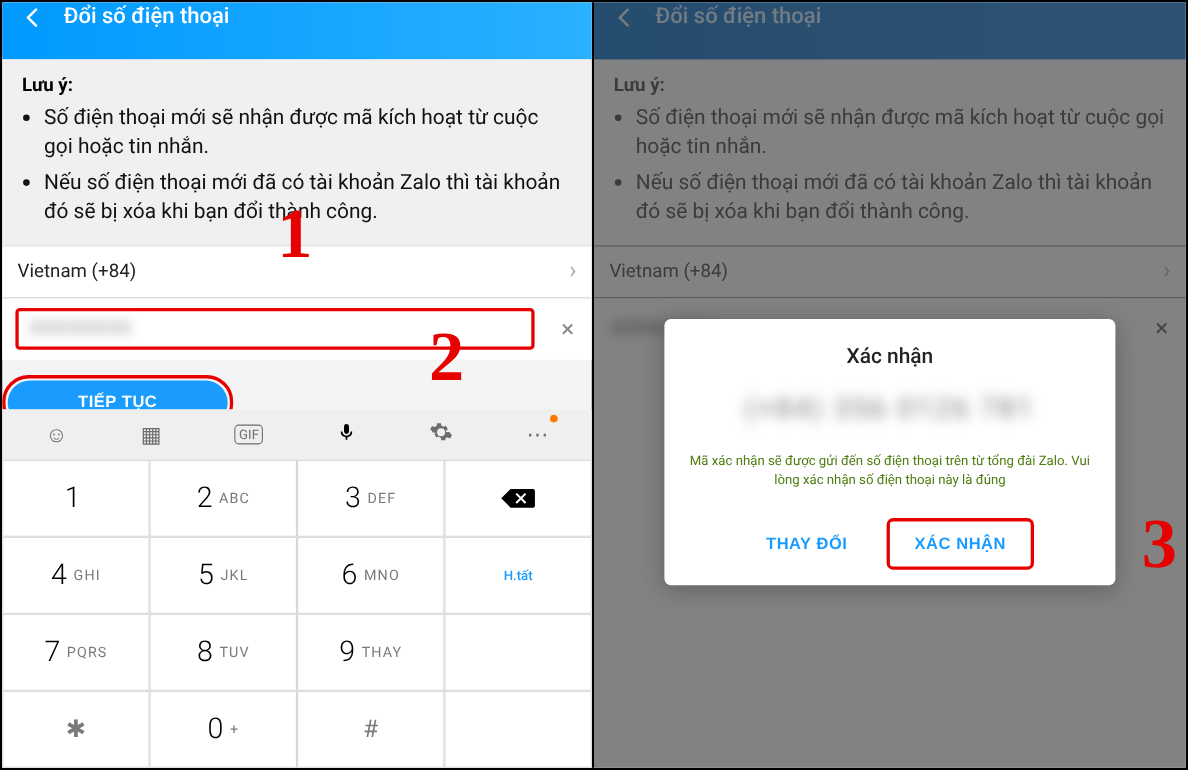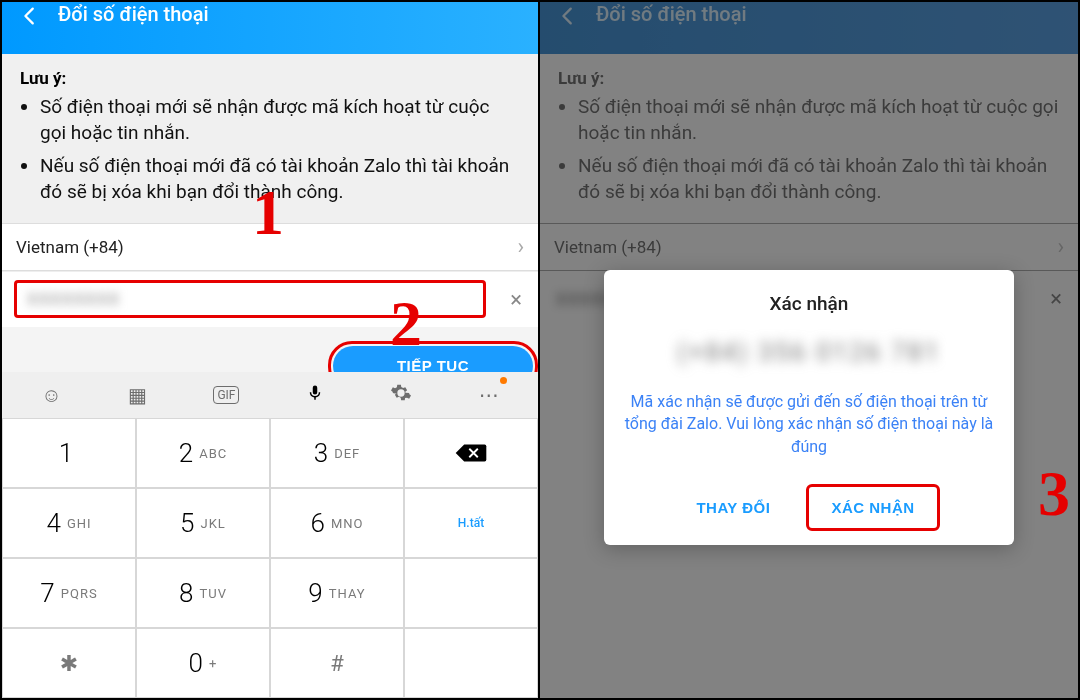--- a/index.html
+++ b/index.html
@@ -20,21 +20,21 @@
 
   .row { background:#fff; border-top:1px solid #ddd; border-bottom:1px solid #ddd; height:48px; display:flex; align-items:center; padding:12px 14px; font-size:17px; justify-content:space-between; }
   .country { color:#222; }
   .chev { color:#aaa; font-size:22px; }
 
   .phone-row { background:#fff; height:56px; display:flex; align-items:center; padding:0 12px; border-top:1px solid #eee; position:relative;}
   .phone-input { flex:1; height:38px; border:3px solid #e60000; border-radius:4px; margin-right:40px; background:#fff; display:flex; align-items:center; padding:0 10px;}
   .blur-text { filter: blur(5px); color:#888; font-size:17px; letter-spacing:1px; }
   .clear-x { position:absolute; right:16px; font-size:22px; color:#888; }
 
-  .btn-area { padding:14px 0 10px 0; display:flex; justify-content:flex-end; position:relative; }
+  .btn-area { padding:14px 0 10px 0; display:flex; justify-content:flex-start; position:relative; }
   .btn-wrap { border:3px solid #e60000; border-radius:24px; padding:2px; }
   .btn-continue { background:#1a9cff; color:#fff; border:none; border-radius:22px; width:200px; height:40px; font-size:15px; font-weight:700; letter-spacing:0.5px; }
 
   .step-num { position:absolute; color:#e60000; font-weight:900; font-family: Georgia, "Times New Roman", serif; font-size:64px; line-height:1; user-select:none; }
   .step1 { top:179px; left:250px; }
   .step2 { top:290px; left:388px; }
   .step3 { top:460px; right:8px; }
 
   
   .kb { position:absolute; bottom:0; left:0; right:0; background:#efefef; }
@@ -50,24 +50,24 @@
   .key-back { background:#fff; }
   .key-func { color:#1a9cff; font-size:12px; font-weight:500; }
   .key-back svg { fill:#000; }
   .key .star {font-size:22px; color:#7a7a7a;}
   .key .hash {font-size:22px; color:#7a7a7a;}
 
   
   .dim { position:absolute; inset:0; background:rgba(60,60,60,0.62); }
   .pane2 .notes-title, .pane2 .notes li, .pane2 .country { color:#3a3a3a; }
 
-  .dialog { position:absolute; left:64px; right:64px; top:268px; background:#fff; border-radius:6px; box-shadow:0 4px 20px rgba(0,0,0,0.25); padding:22px 20px 14px 20px; text-align:center; }
+  .dialog { position:absolute; left:64px; right:64px; top:288px; background:#fff; border-radius:6px; box-shadow:0 4px 20px rgba(0,0,0,0.25); padding:22px 20px 14px 20px; text-align:center; }
   .dlg-title { font-size:19px; font-weight:500; color:#222; margin-bottom:22px;}
   .dlg-num { filter: blur(6px); color:#777; font-size:26px; letter-spacing:2px; margin-bottom:24px; white-space:nowrap; }
-  .dlg-msg { font-size:16px; color:#3b82f6; line-height:1.4; margin-bottom:26px; }
+  .dlg-msg { font-size:12px; color:#4d7c0f; line-height:1.4; margin-bottom:26px; }
   .dlg-actions { display:flex; gap:18px; justify-content:center; align-items:center; }
   .dlg-btn { color:#1a9cff; font-size:15px; font-weight:700; letter-spacing:0.5px; padding:10px 18px; background:none; border:none; }
   .dlg-confirm-wrap { border:3px solid #e60000; border-radius:6px; padding:2px 4px; }
 
   .phone-row-dim { background:transparent; border:none;}
   .phone-row-dim .blur-text{ color:#333; }
   .pane2 .phone-row .clear-x { color:#555; }
   .pane2 .row { background:transparent; border-color:#888;}
   .pane2 .header .title, .pane2 .header { color:#c9e1f2; }
 </style>

